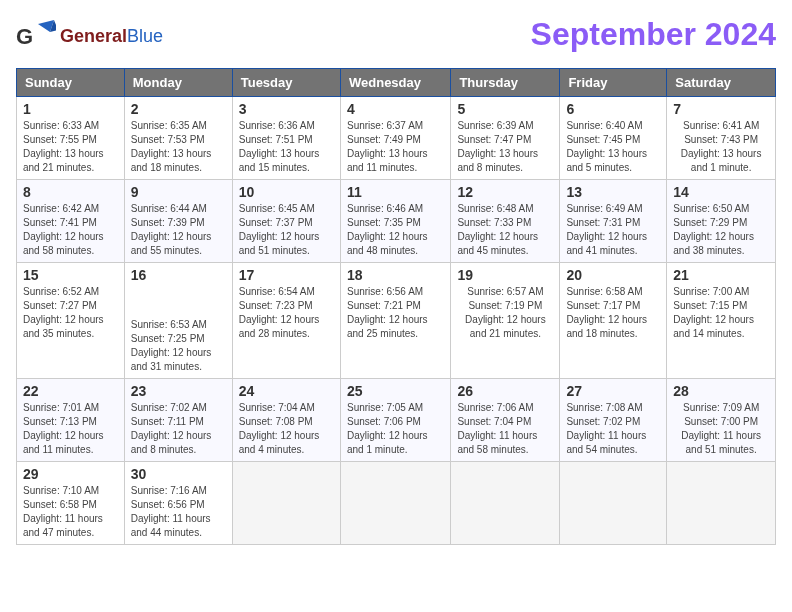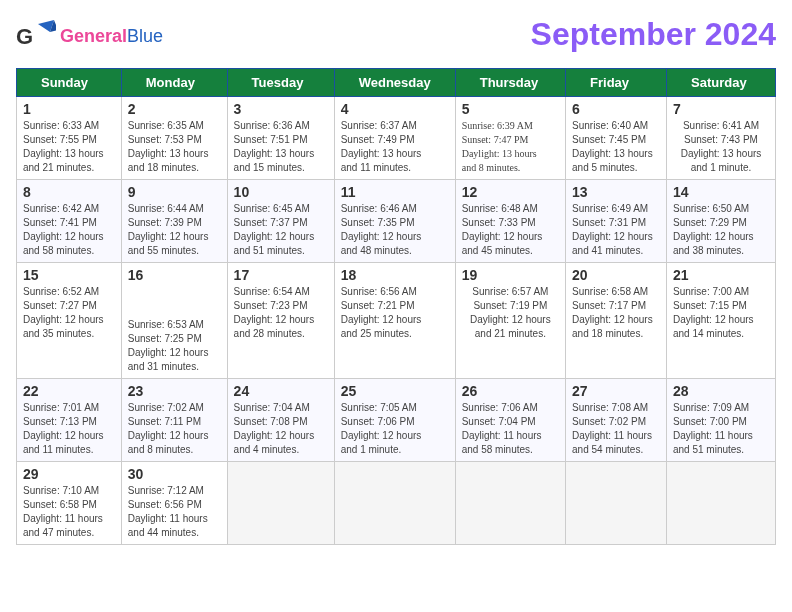--- a/index.html
+++ b/index.html
@@ -31,25 +31,25 @@
     }
     .location-title {
       font-size: 16px;
       color: #555;
     }
     table {
       width: 100%;
       border-collapse: collapse;
     }
     th {
-      background-color: #15803d;
+      background-color: #737373;
       color: #fff;
       font-size: 13px;
       font-weight: bold;
-      padding: 6px 24px;
+      padding: 6px 8px;
       text-align: left;
       border: 1px solid #1a4fa0;
     }
     td {
       border: 1px solid #ccc;
       vertical-align: top;
       padding: 4px 6px;
       font-size: 10.5px;
       color: #333;
       width: 113px;
@@ -82,21 +82,21 @@
   <div class="logo">
     <div style="display:flex;align-items:center;">
       <svg width="40" height="40" viewBox="0 0 40 40">
         <text x="0" y="28" font-size="22" font-weight="bold" fill="#333">G</text>
         <polygon points="22,8 38,4 34,16" fill="#2563c0"></polygon>
         <polygon points="34,16 38,4 42,14" fill="#1a4fa0"></polygon>
       </svg>
     </div>
     <div>
       <div>
-        <span style="font-size:18px;font-weight:bold;color:#ec4899;">General</span><span style="font-size:18px;font-weight:normal;color:#2563c0;">Blue</span>
+        <span style="font-size:18px;font-weight:bold;color:#7f1d1d;">General</span><span style="font-size:18px;font-weight:normal;color:#2563c0;">Blue</span>
       </div>
     </div>
   </div>
   <div class="title-section">
     <div class="month-title">September 2024</div>
   </div>
 </div>
 
 <table>
   <thead>
@@ -135,21 +135,21 @@
         </td>
         <td>
           <span class="day-number">4</span>
           <div class="day-info" style="white-space: pre-line;">Sunrise: 6:37 AM
 Sunset: 7:49 PM
 Daylight: 13 hours
 and 11 minutes.</div>
         </td>
         <td>
           <span class="day-number">5</span>
-          <div class="day-info" style="white-space: pre-line; font-family: Liberation Serif, serif;">Sunrise: 6:39 AM
+          <div class="day-info" style="white-space: pre-line;">Sunrise: 6:39 AM
 Sunset: 7:47 PM
 Daylight: 13 hours
 and 8 minutes.</div>
         </td>
         <td>
           <span class="day-number">6</span>
           <div class="day-info" style="white-space: pre-line;">Sunrise: 6:40 AM
 Sunset: 7:45 PM
 Daylight: 13 hours
 and 5 minutes.</div>
@@ -302,37 +302,37 @@
         </td>
         <td>
           <span class="day-number">27</span>
           <div class="day-info" style="white-space: pre-line;">Sunrise: 7:08 AM
 Sunset: 7:02 PM
 Daylight: 11 hours
 and 54 minutes.</div>
         </td>
         <td>
           <span class="day-number">28</span>
-          <div class="day-info" style="white-space: pre-line;">Sunrise: 7:09 AM
+          <div class="day-info" style="white-space: pre-line; text-align: center;">Sunrise: 7:09 AM
 Sunset: 7:00 PM
 Daylight: 11 hours
 and 51 minutes.</div>
         </td>
       </tr>
       <tr>
         <td>
           <span class="day-number">29</span>
           <div class="day-info" style="white-space: pre-line;">Sunrise: 7:10 AM
 Sunset: 6:58 PM
 Daylight: 11 hours
 and 47 minutes.</div>
         </td>
         <td>
           <span class="day-number">30</span>
-          <div class="day-info" style="white-space: pre-line;">Sunrise: 7:12 AM
+          <div class="day-info" style="white-space: pre-line;">Sunrise: 7:16 AM
 Sunset: 6:56 PM
 Daylight: 11 hours
 and 44 minutes.</div>
         </td>
         <td class="empty"></td>
         <td class="empty"></td>
         <td class="empty"></td>
         <td class="empty"></td>
         <td class="empty"></td>
       </tr>

